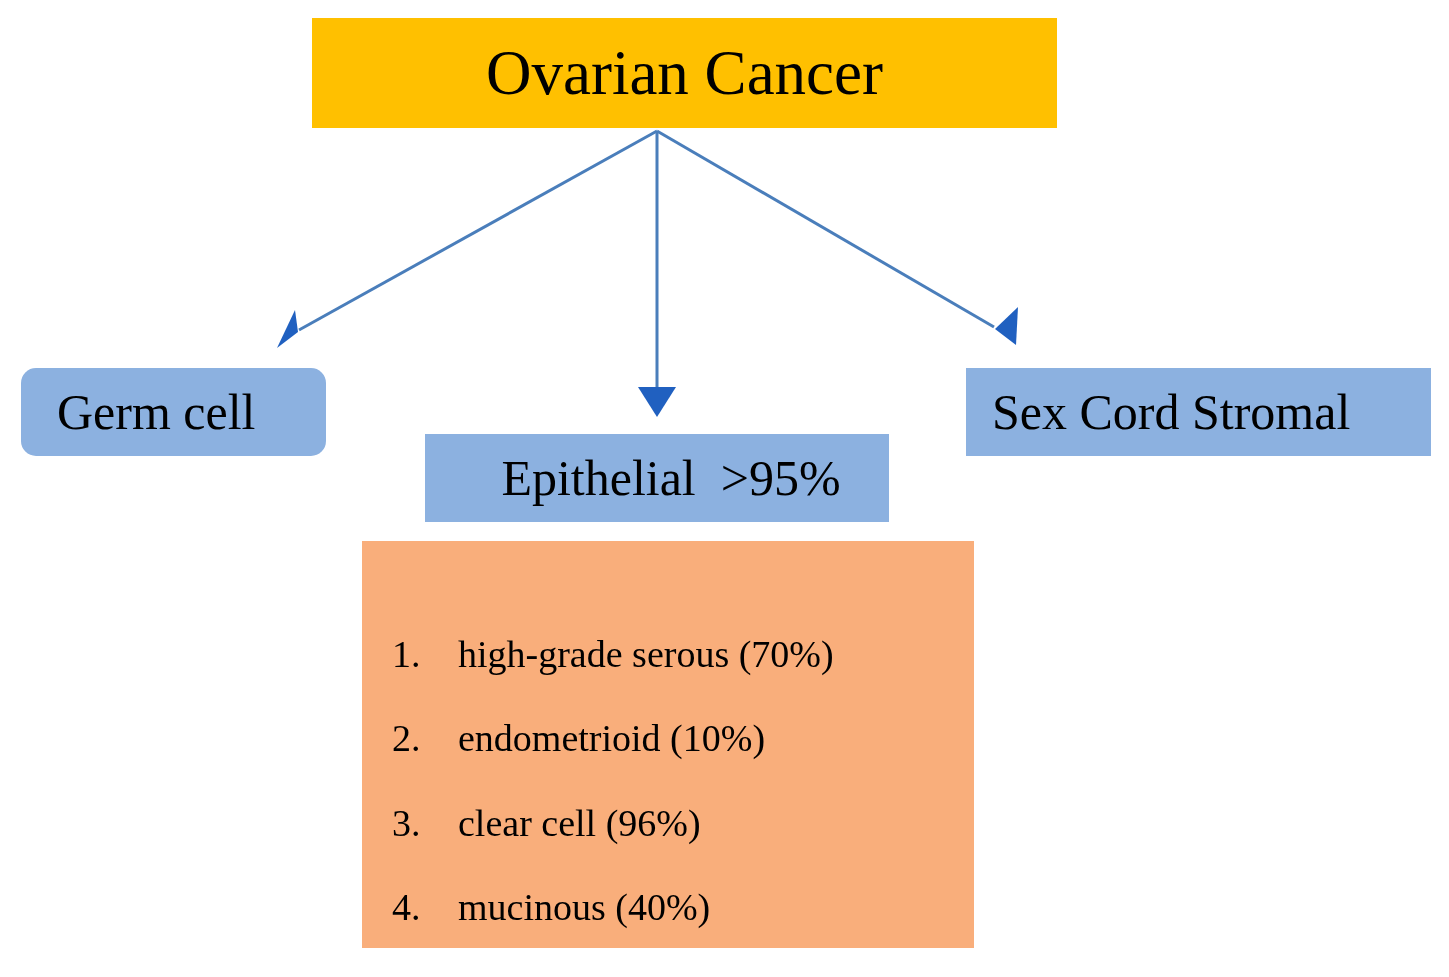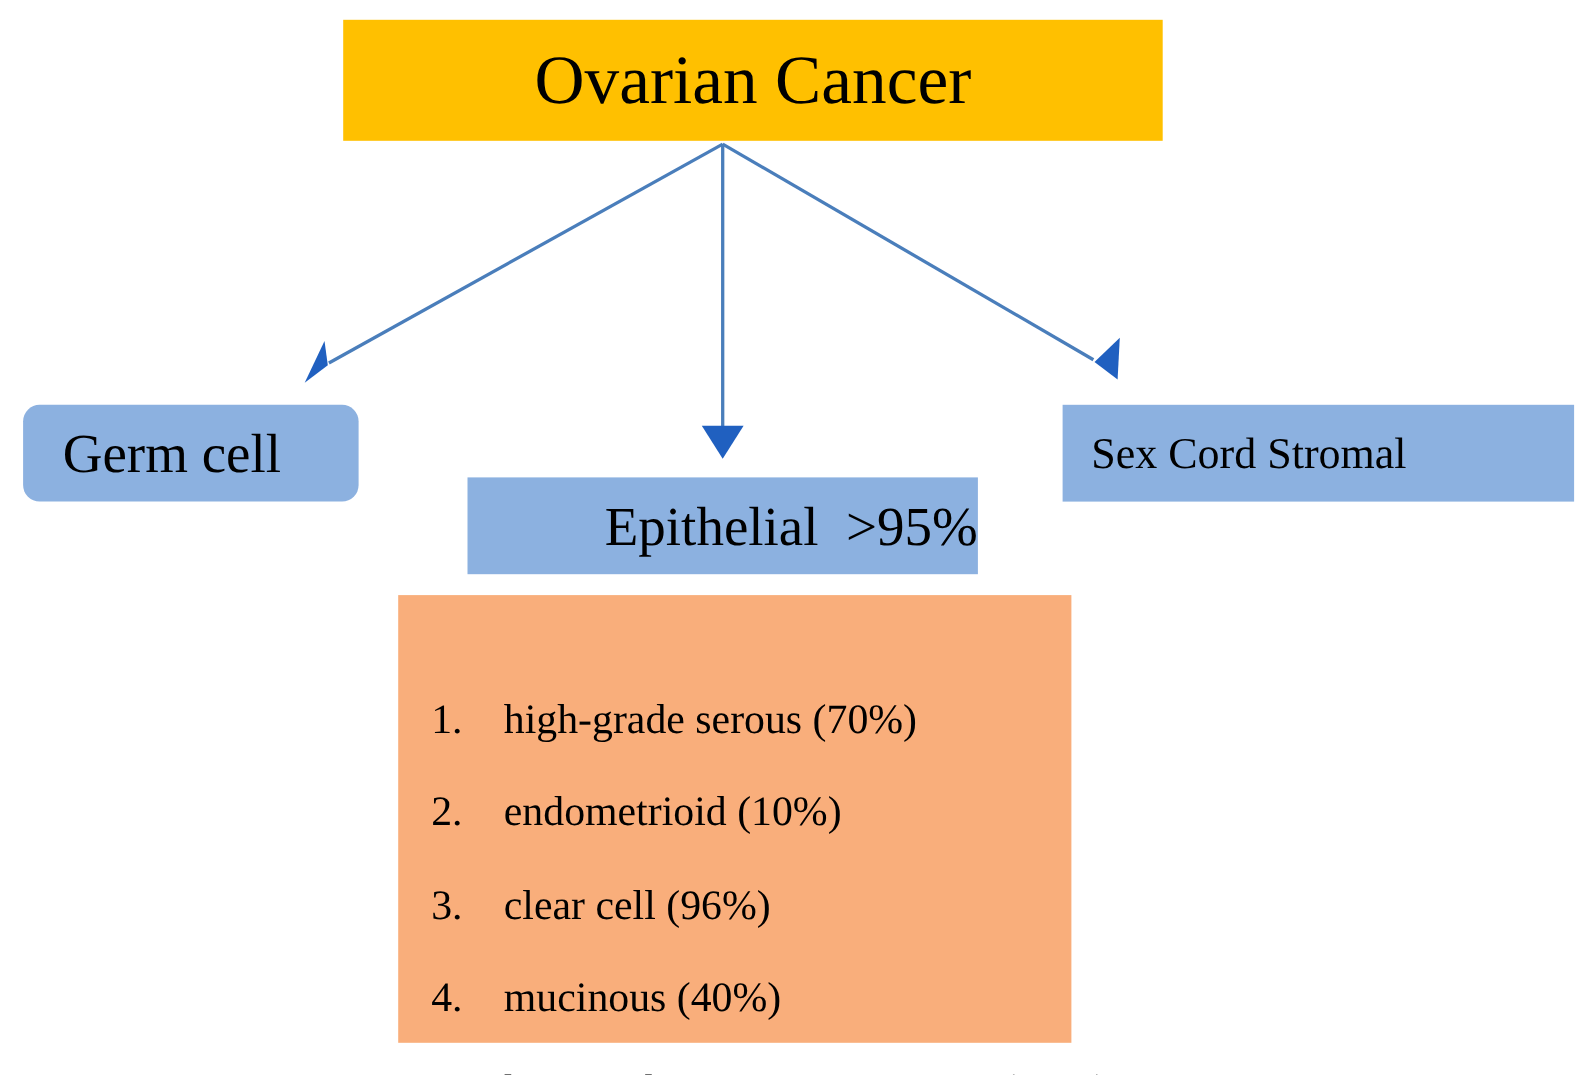--- a/index.html
+++ b/index.html
@@ -62,31 +62,31 @@
 
   
   #node-sex-cord-stromal {
     left: 966px;
     top: 368px;
     width: 465px;
     height: 88px;
     background: #8CB1E0;
     justify-content: flex-start;
     padding-left: 26px;
-    font-size: 40px;
+    font-size: 50px;
   }
 
   
   #node-epithelial {
     left: 425px;
     top: 434px;
     width: 464px;
     height: 88px;
     background: #8CB1E0;
-    justify-content: flex-end;
+    justify-content: center;
     padding-left: 28px;
     font-size: 50px;
   }
 
   
   #node-subtype-list {
     left: 362px;
     top: 541px;
     width: 612px;
     height: 407px;

